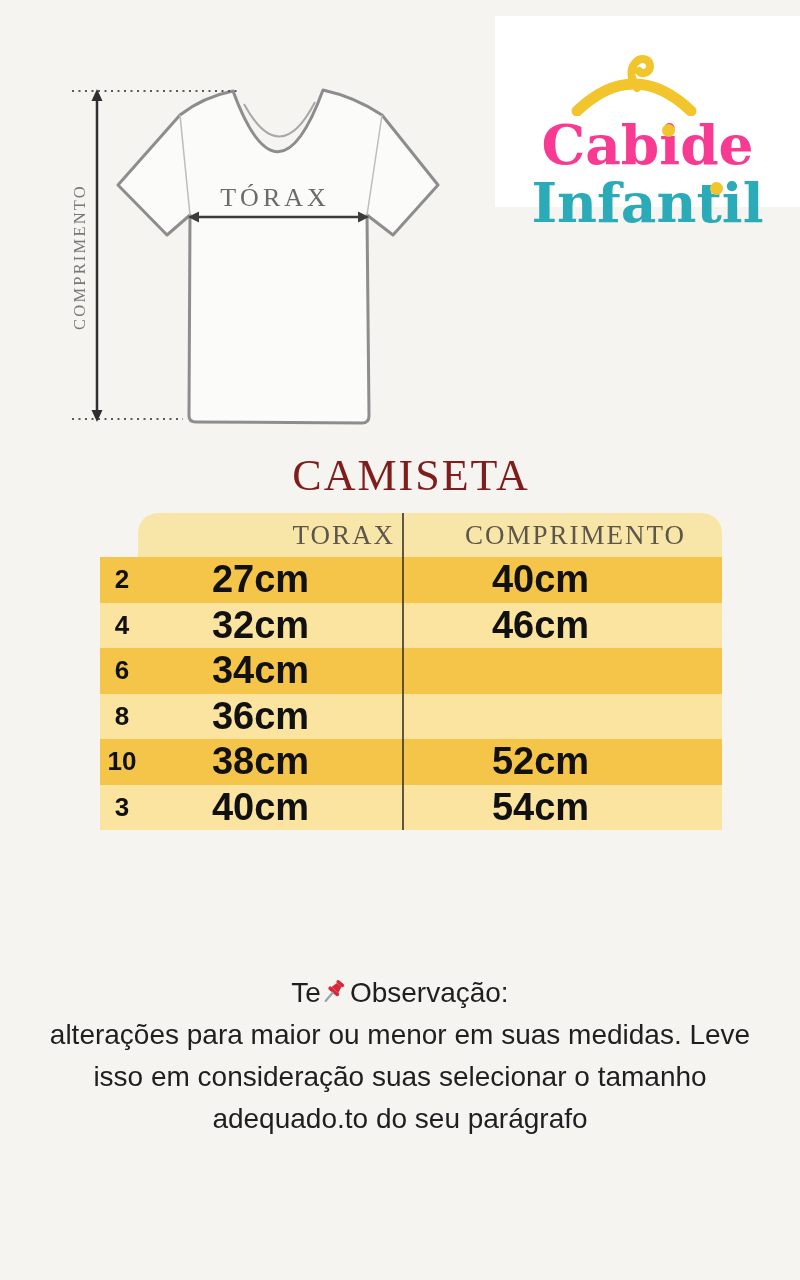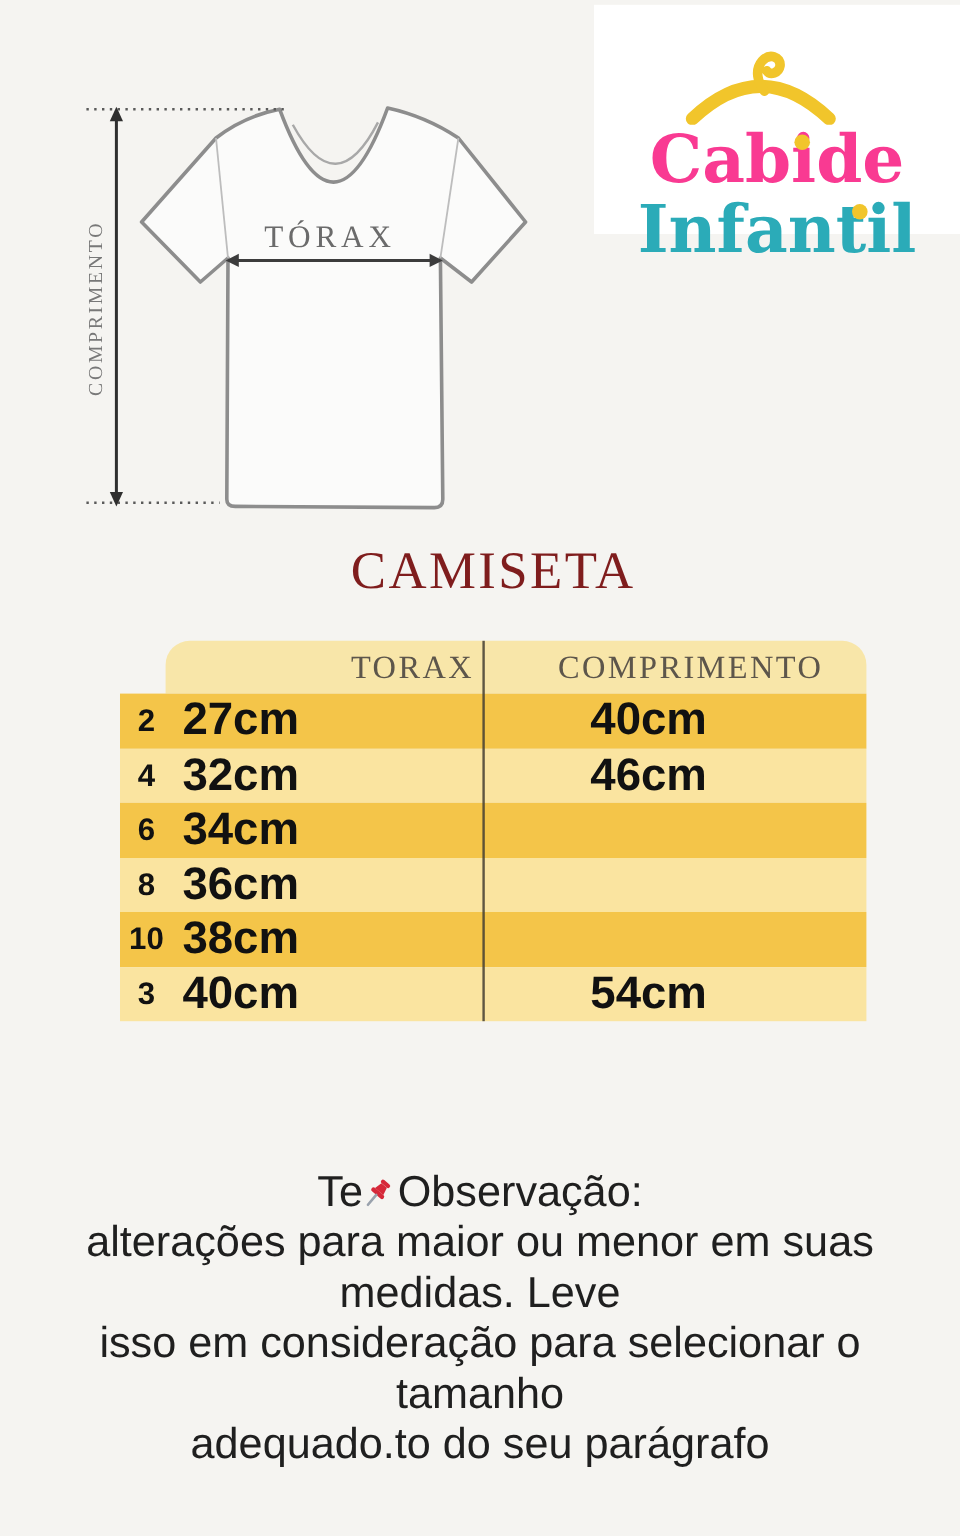--- a/index.html
+++ b/index.html
@@ -15,21 +15,21 @@
   .seam{stroke:#bdbdbd;stroke-width:1.5;}
   .dotted{stroke:#5a5a5a;stroke-width:2;stroke-dasharray:2 4.5;fill:none;}
   .arrow-line{stroke:#2f2f2f;stroke-width:2.5;}
   .arrow-head{fill:#2f2f2f;}
   .chest-line{stroke:#3c3c3c;stroke-width:2.5;}
   .chest-head{fill:#3c3c3c;}
   .svg-label{font-family:"Liberation Serif",serif;}
   .torax-label{font-size:26px;letter-spacing:4px;fill:#6b6b6b;}
   .comprimento-label{font-size:16.5px;letter-spacing:2.2px;fill:#787878;}
   
-  .logo{position:absolute;left:495px;top:4px;width:305px;height:191px;background:var(--logo-bg,#fff);}
+  .logo{position:absolute;left:495px;top:16px;width:305px;height:191px;background:var(--logo-bg,#fff);}
   .hanger{position:absolute;left:76px;top:28px;width:126px;height:72px;}
   .hanger path{stroke:var(--yellow,#f1c52b);fill:none;stroke-linecap:round;}
   .hanger .arc{stroke-width:11px;}
   .hanger .hook{stroke-width:8px;}
   .logo-word{
     position:absolute;left:0;width:100%;text-align:center;
     font-family:"DejaVu Serif",serif;font-weight:700;font-size:55px;line-height:58px;
     letter-spacing:0px;
   }
   .logo-word.line1{top:100px;color:var(--pink,#f93a92);}
@@ -37,46 +37,46 @@
   .idot{position:absolute;width:13px;height:13px;border-radius:50%;background:var(--yellow,#f1c52b);}
   .idot1{left:167px;top:108px;}
   .idot2{left:215px;top:166px;}
   
   .title{
     position:absolute;left:100px;top:450px;width:622px;text-align:center;
     font-family:"Liberation Serif",serif;font-size:44px;letter-spacing:2px;
     color:#7f1d1d;font-weight:400;
   }
   
-  .table{position:absolute;left:100px;top:513px;width:622px;height:317px;margin-top:21px;}
+  .table{position:absolute;left:100px;top:513px;width:622px;height:317px;}
   .thead{
     position:absolute;left:38px;top:0;width:584px;height:44px;
     background:var(--header-bg,#f8e6a9);border-radius:20px 20px 0 0;
     display:flex;align-items:center;
     font-family:"Liberation Serif",serif;font-size:27px;letter-spacing:2px;color:#5d564b;
   }
   .th-torax{width:265px;text-align:right;padding-right:8px;box-sizing:border-box;}
   .th-comp{flex:1;text-align:center;padding-left:26px;box-sizing:border-box;}
   .tbody{position:absolute;left:0;top:44px;width:622px;}
   .row{display:flex;align-items:center;height:45.5px;}
   .row:nth-child(odd){background:var(--row-dark,#f4c549);}
   .row:nth-child(even){background:var(--row-light,#fae4a0);}
   .cell{color:#111;}
   .cell.size{width:52px;text-align:center;padding-right:8px;box-sizing:border-box;
     font-weight:700;font-size:26px;}
-  .cell.torax{width:251px;text-align:left;padding-right:34px;box-sizing:border-box;
+  .cell.torax{width:251px;text-align:center;padding-right:34px;box-sizing:border-box;
     font-weight:700;font-size:38px;}
   .cell.comp{flex:1;text-align:center;padding-right:44px;box-sizing:border-box;
     font-weight:700;font-size:38px;}
   .vdivider{position:absolute;left:302px;top:0;width:2px;height:317px;
     background:var(--divider,#433d31);opacity:.85;}
   
   .note{
     position:absolute;left:10px;top:972px;width:780px;text-align:center;
-    font-size:36px;line-height:42px;color:var(--text-dark,#1f1f1f);
+    font-size:28px;line-height:42px;color:var(--text-dark,#1f1f1f);
   }
   .pin-icon{display:inline-block;width:26px;height:30px;vertical-align:-5px;margin:0 3px 0 0;}
   .pin-icon .pin-body{fill:var(--pin-red,#d62839);}
   .pin-icon .pin-needle{stroke:#9aa2ad;stroke-width:2.2;stroke-linecap:round;}
 </style>
 </head>
 <body>
 
 <div class="page">
 
@@ -134,20 +134,21 @@
         <div class="cell size">6</div>
         <div class="cell torax">34cm</div>
       </div>
       <div class="row">
         <div class="cell size">8</div>
         <div class="cell torax">36cm</div>
       </div>
       <div class="row">
         <div class="cell size">10</div>
         <div class="cell torax">38cm</div>
+        <div class="cell comp">52cm</div>
       </div>
       <div class="row">
         <div class="cell size">3</div>
         <div class="cell torax">40cm</div>
         <div class="cell comp">54cm</div>
       </div>
     </div>
     <div class="vdivider"></div>
   </div>
 
@@ -156,17 +157,17 @@
       <span>Te</span><svg class="pin-icon" viewBox="0 0 26 28">
         <g transform="rotate(40 13 13)">
           <rect class="pin-body" x="8.5" y="1.5" width="9" height="3.5" rx="1.7"></rect>
           <path class="pin-body" d="M10,5 L16,5 L17.5,11.5 L8.5,11.5 Z"></path>
           <rect class="pin-body" x="6.5" y="11.5" width="13" height="3.8" rx="1.9"></rect>
           <path class="pin-needle" d="M13,15.3 L13,26"></path>
         </g>
       </svg><span>Observação:</span>
     </div>
     <div>alterações para maior ou menor em suas medidas. Leve</div>
-    <div>isso em consideração para selecionar o tamanho</div>
+    <div>isso em consideração suas selecionar o tamanho</div>
     <div>adequado.to do seu parágrafo</div>
   </div>
 
 </div>
 
 </body></html>

